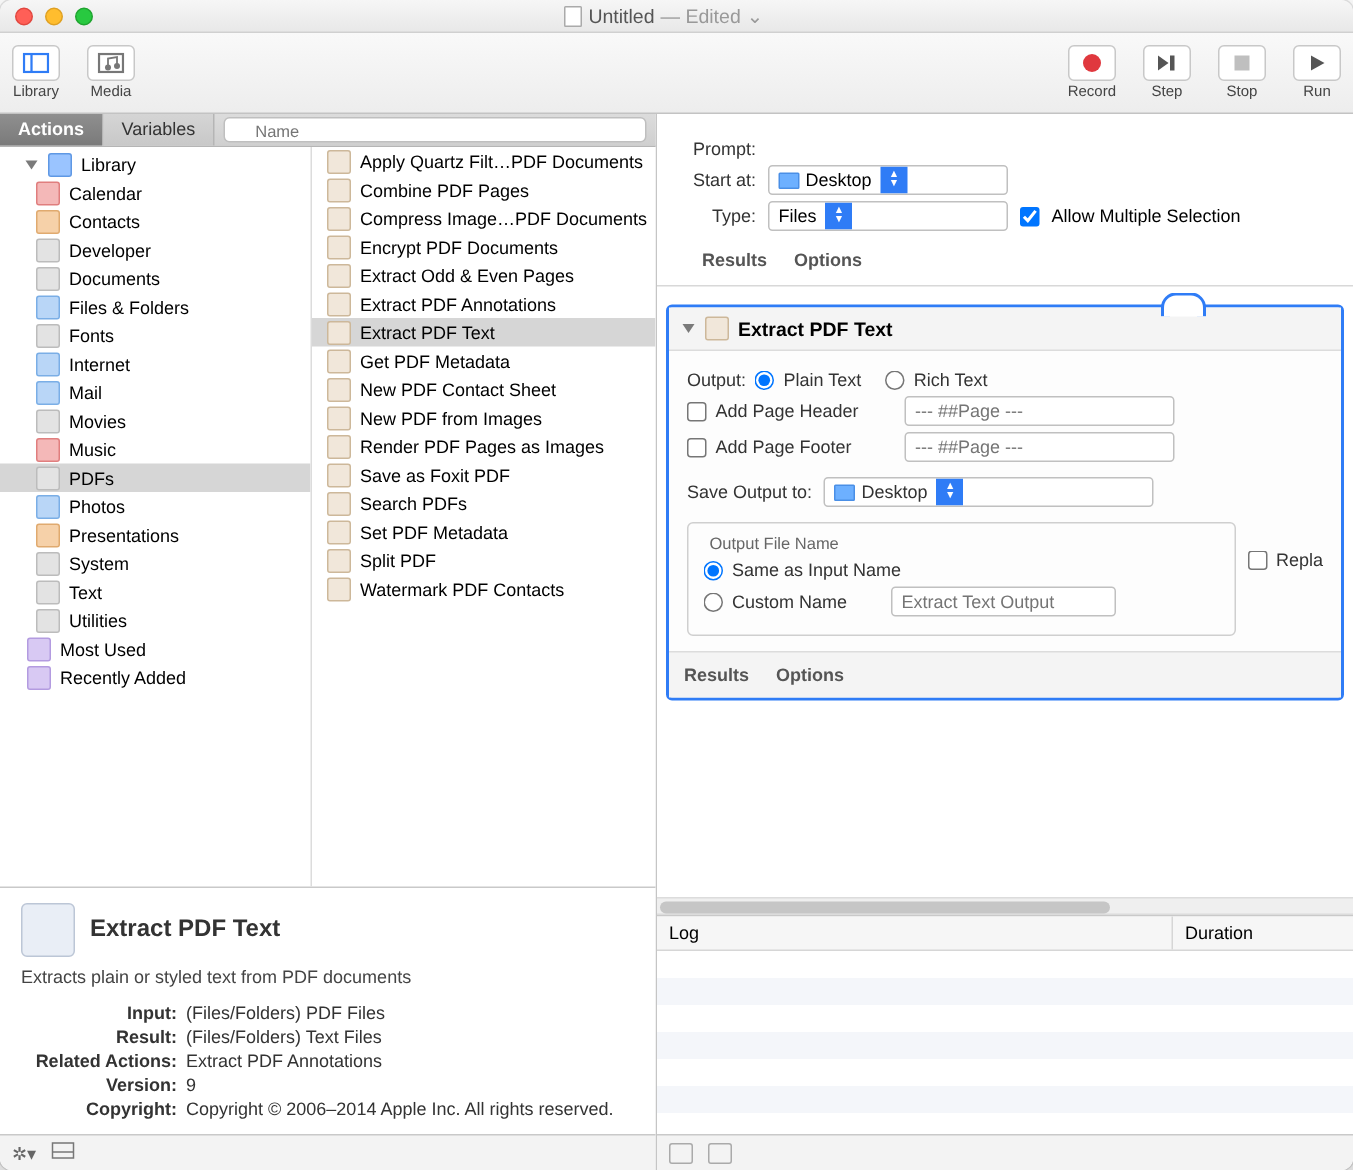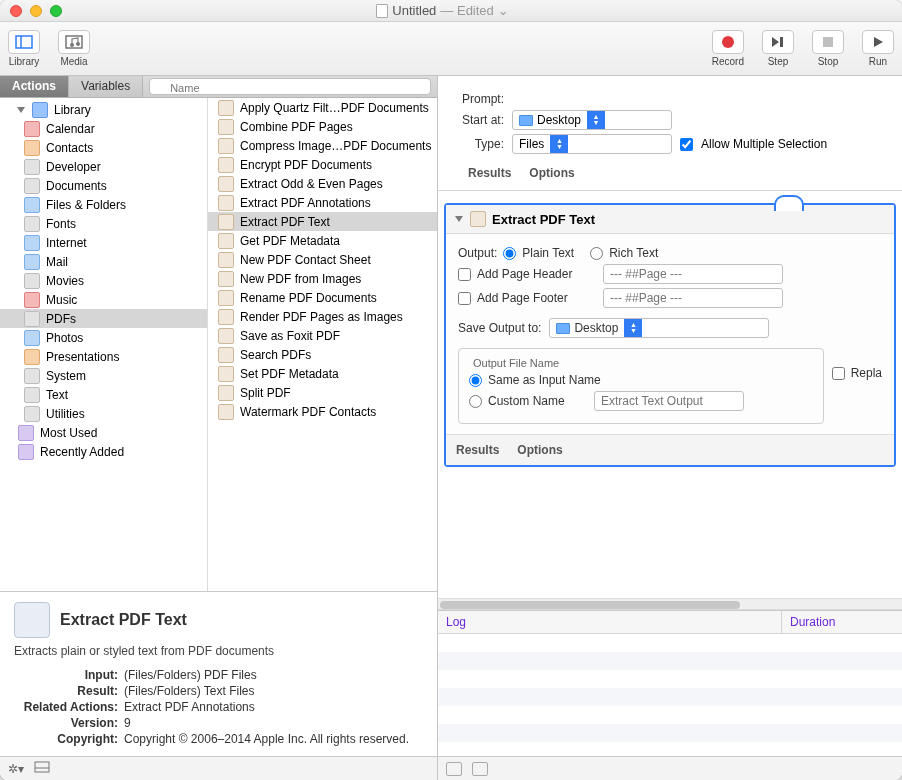--- a/index.html
+++ b/index.html
@@ -75,21 +75,21 @@
 .radio-row, .chk-row { display:flex; align-items:center; gap:6px; margin:4px 0; }
 .frame { border:1px solid #cfcfcf; border-radius:4px; padding:8px 10px; margin-top:6px; }
 .frame-title { font-size:11px; color:#666; margin-bottom:4px; padding-left:4px; }
 .round-radio { width:13px; height:13px; }
 .card-foot { display:flex; gap:18px; padding:8px 10px; border-top:1px solid #dcdcdc; font-size:12px; font-weight:600; color:#555; background:#f4f4f4; }
 .hscroll { height:12px; background:#efefef; border-top:1px solid #dcdcdc; border-bottom:1px solid #dcdcdc; position:relative; }
 .hscroll .thumb { position:absolute; left:2px; top:2px; height:8px; width:300px; background:#c6c6c6; border-radius:4px; }
 
 .log-area { height:146px; border-top:1px solid #c9c9c9; background:#fff; display:flex; flex-direction:column; font-size:12px; }
 .log-head { display:flex; background:#f6f6f6; border-bottom:1px solid #d6d6d6; }
-.log-head div { padding:4px 8px; color:#6d28d9; font-size:12px; }
+.log-head div { padding:4px 8px; color:#000000; font-size:12px; }
 .log-head .col-log { flex:1; border-right:1px solid #d6d6d6; }
 .log-rows { flex:1; }
 .log-rows .lr { height:18px; }
 .log-rows .lr:nth-child(even) { background:#f4f6fa; }
 
 .right-footer { height:24px; border-top:1px solid #c9c9c9; background:#f3f3f3; display:flex; align-items:center; gap:10px; padding:0 8px; color:#666; }
 .sicon { width:16px; height:14px; border:1px solid #aaa; border-radius:2px; }
 
 
 .mini { width:16px; height:16px; border-radius:2px; background:#d7e3f4; border:1px solid #a9bde0; }
@@ -307,24 +307,20 @@
               <span class="mini pdf li-icon"></span>
               <span>Get PDF Metadata</span>
             </div>
             <div class="act-item">
               <span class="mini pdf li-icon"></span>
               <span>New PDF Contact Sheet</span>
             </div>
             <div class="act-item">
               <span class="mini pdf li-icon"></span>
               <span>New PDF from Images</span>
-            </div>
-            <div class="act-item">
-              <span class="mini pdf li-icon"></span>
-              <span>Rename PDF Documents</span>
             </div>
             <div class="act-item">
               <span class="mini pdf li-icon"></span>
               <span>Render PDF Pages as Images</span>
             </div>
             <div class="act-item">
               <span class="mini pdf li-icon"></span>
               <span>Save as Foxit PDF</span>
             </div>
             <div class="act-item">

